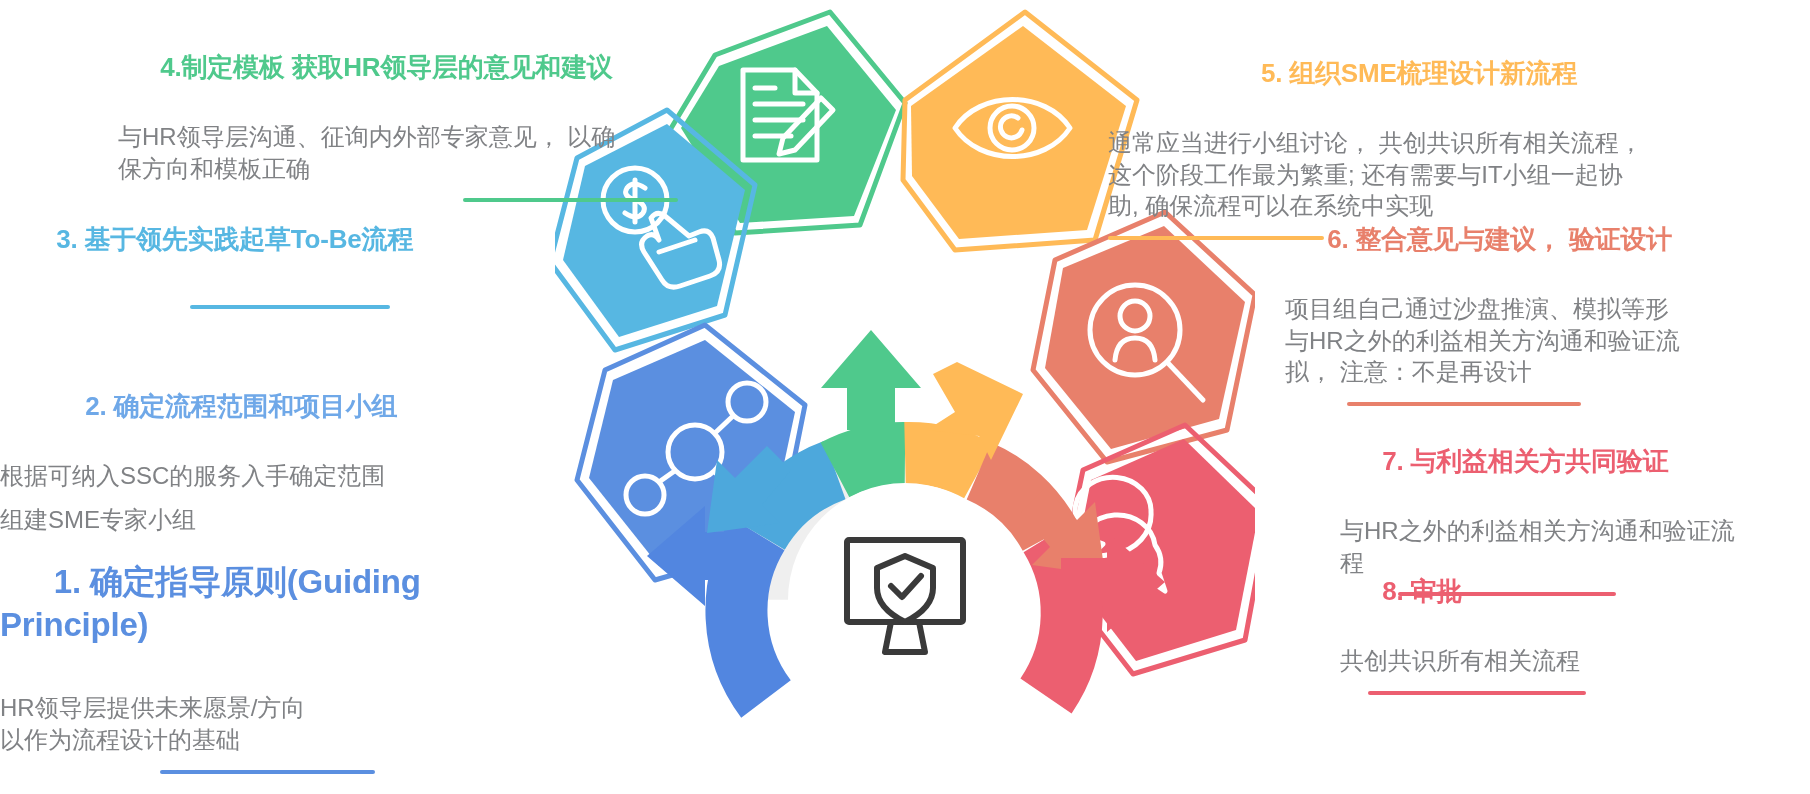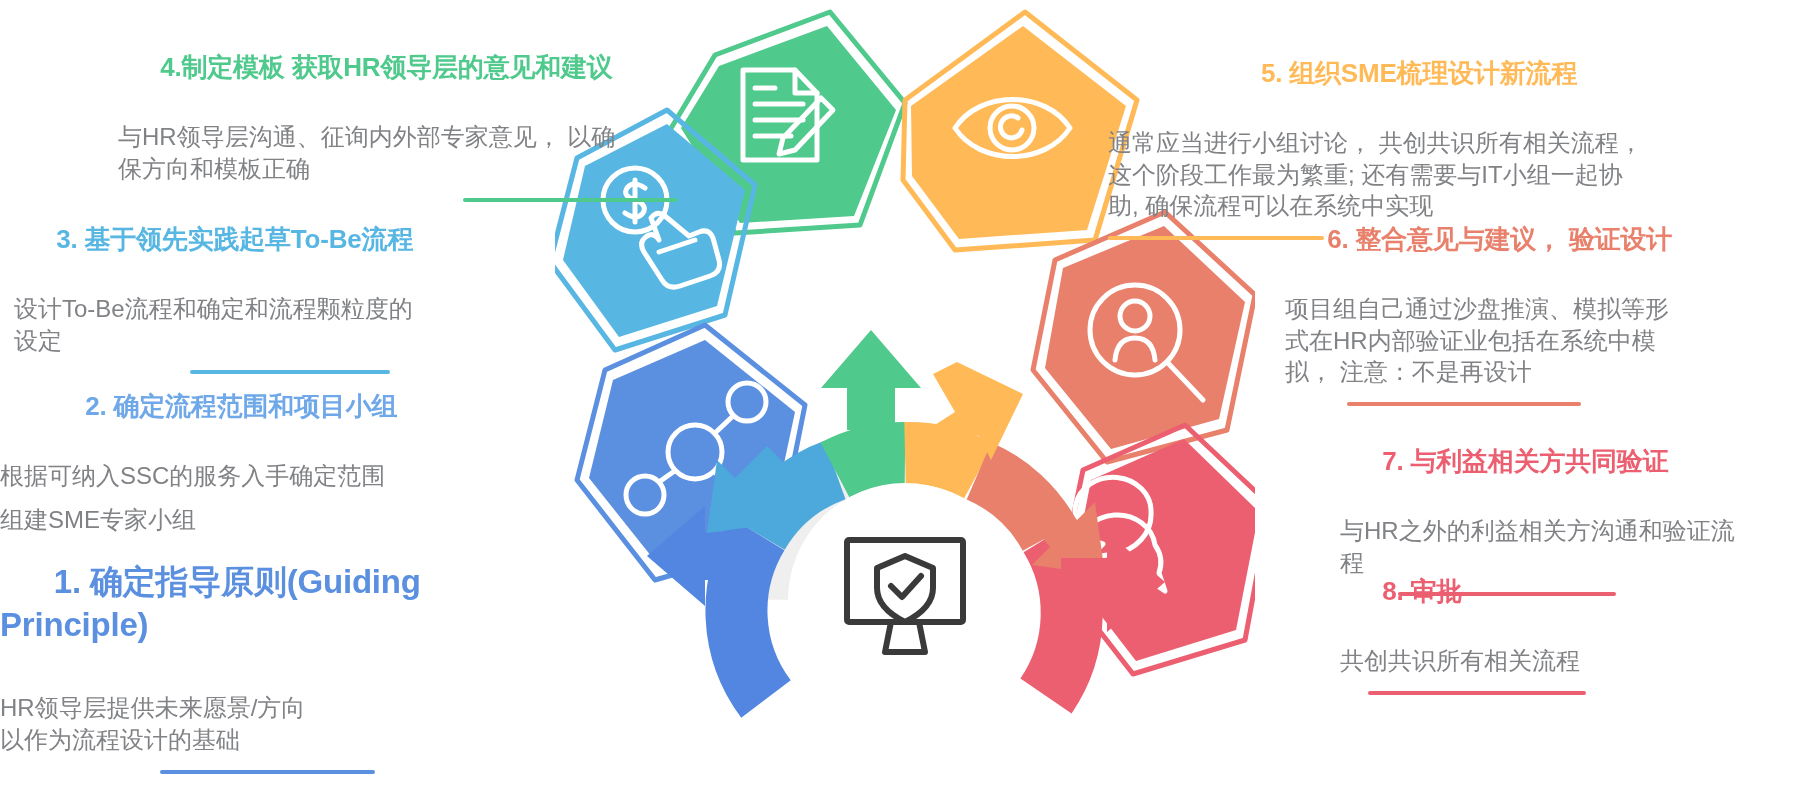--- a/index.html
+++ b/index.html
@@ -225,22 +225,20 @@
     </div>
     <div class="c-body">与HR领导层沟通、征询内外部专家意见， 以确
 保方向和模板正确</div>
     <div class="c-rule" style="background: rgb(79, 201, 140);"></div>
   </div>
 
   <div class="callout align-right" id="callout-3">
     <div class="c-title" style="color: rgb(87, 183, 226);">
       <span>3. </span><span>基于领先实践起草To-Be流程</span>
     </div>
-    <div class="c-body">设计To-Be流程和确定和流程颗粒度的
-设定</div>
     <div class="c-rule" style="background: rgb(87, 183, 226);"></div>
   </div>
 
   <div class="callout align-right" id="callout-2">
     <div class="c-title" style="color: rgb(111, 168, 232); padding-left: 43px;">
       <span>2. </span><span>确定流程范围和项目小组</span>
     </div>
     <div class="c-body">根据可纳入SSC的服务入手确定范围</div>
     <div class="c-body c-sub2">组建SME专家小组</div>
 
@@ -263,21 +261,21 @@
 这个阶段工作最为繁重; 还有需要与IT小组一起协
 助, 确保流程可以在系统中实现</div>
     <div class="c-rule" style="background: rgb(255, 186, 87);"></div>
   </div>
 
   <div class="callout align-left" id="callout-6">
     <div class="c-title" style="color: rgb(232, 128, 107);">
       <span>6. </span><span>整合意见与建议， 验证设计</span>
     </div>
     <div class="c-body">项目组自己通过沙盘推演、模拟等形
-式在HR内部验证业包括在系统中模
+与HR之外的利益相关方沟通和验证流
 拟， 注意：不是再设计</div>
     <div class="c-rule" style="background: rgb(232, 128, 107);"></div>
   </div>
 
   <div class="callout align-left" id="callout-7">
     <div class="c-title" style="color: rgb(236, 95, 112);">
       <span>7. </span><span>与利益相关方共同验证</span>
     </div>
     <div class="c-body">与HR之外的利益相关方沟通和验证流
 程</div>

